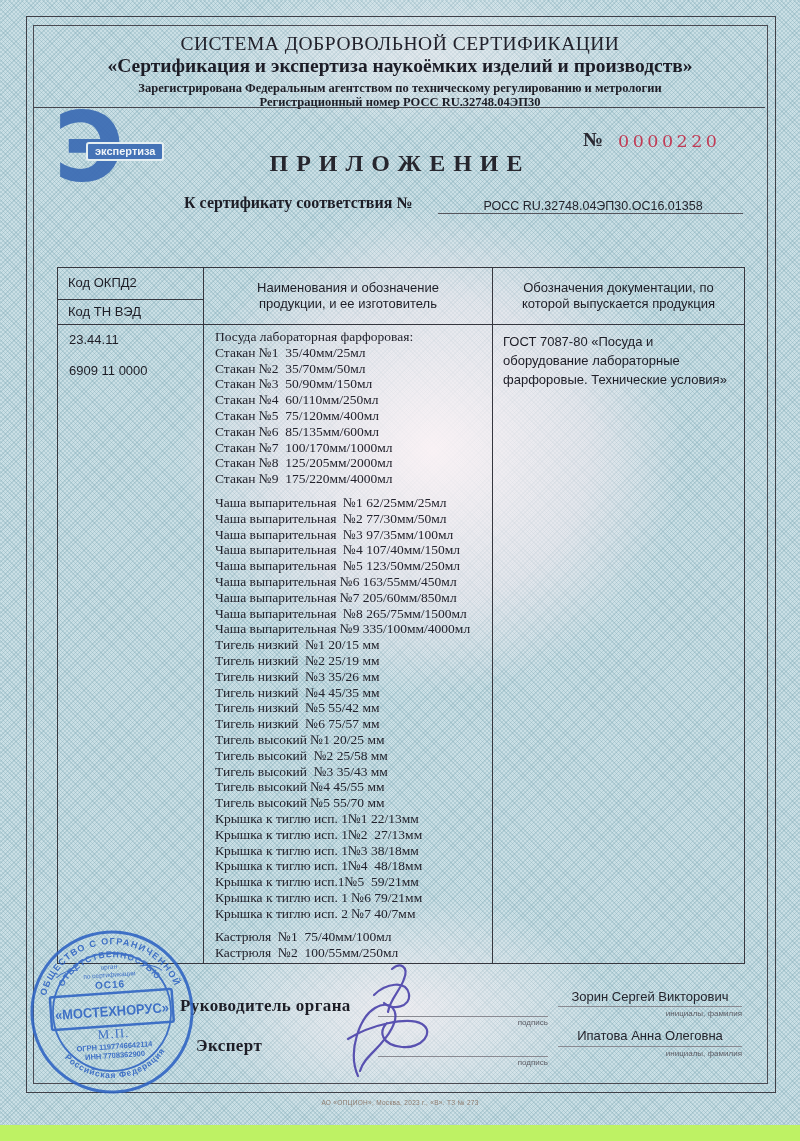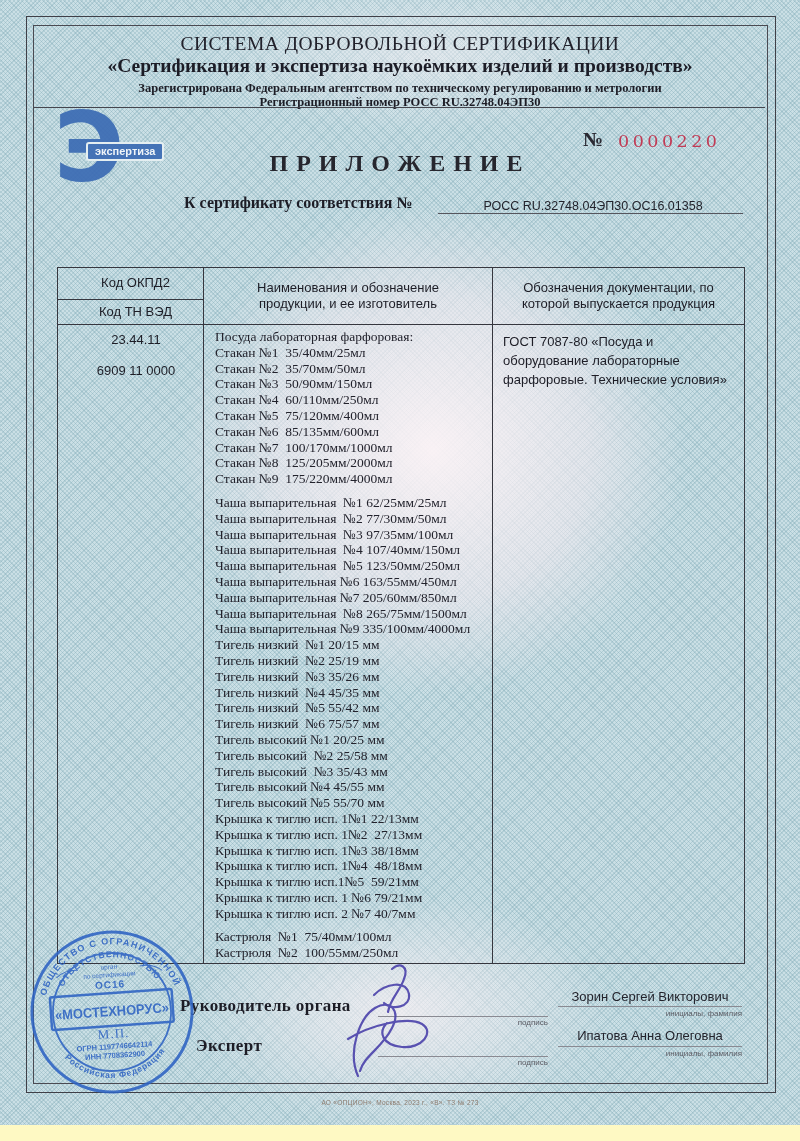--- a/index.html
+++ b/index.html
@@ -1,16 +1,16 @@
 <!DOCTYPE html>
 <html><head>
 <meta charset="utf-8">
 <style>
   html,body{margin:0;padding:0;background:#ffffff;}
-  .page{position:relative;width:800px;height:1141px;overflow:hidden;background:#fef9c3;
+  .page{position:relative;width:800px;height:1141px;overflow:hidden;background:#bef264;
         font-family:"Liberation Serif",serif;color:#1d1d26;}
   
   .texture{position:absolute;left:0;top:0;right:0;bottom:16px;
     background-color:#cadfe5;
     background-image:
       radial-gradient(ellipse 350px 340px at 54% 40%, rgba(252,243,246,0.95), rgba(247,236,242,0.55) 45%, rgba(247,236,242,0) 72%),
       radial-gradient(ellipse 300px 170px at 50% 90%, rgba(250,241,245,0.75), rgba(250,241,245,0) 70%),
       radial-gradient(ellipse 320px 100px at 53% 5%, rgba(250,242,246,0.5), rgba(250,242,246,0) 75%),
       repeating-linear-gradient(45deg, rgba(118,163,176,0.30) 0 1px, rgba(255,255,255,0) 1px 3px),
       repeating-linear-gradient(-45deg, rgba(118,163,176,0.30) 0 1px, rgba(255,255,255,0) 1px 3px);}
@@ -37,21 +37,21 @@
   .title{top:150px;font-size:24px;font-weight:bold;letter-spacing:8px;color:#26262e;}
   .subt-label{position:absolute;left:184px;top:194px;font-size:16px;font-weight:bold;}
   .subt-value{position:absolute;left:443px;top:199px;width:300px;text-align:center;
               font-family:"Liberation Sans",sans-serif;font-size:12.5px;color:#23232c;}
   .subt-line{position:absolute;left:438px;top:213px;width:305px;border-top:1px solid #55555d;}
   
   .tbl{position:absolute;left:57px;top:267px;width:688px;height:697px;border:1.6px solid #36363e;
        box-sizing:border-box;display:flex;flex-direction:column;font-family:"Liberation Sans",sans-serif;}
   .thead{display:flex;height:57px;border-bottom:1.5px solid #36363e;box-sizing:border-box;}
   .tbody{display:flex;flex:1;min-height:0;}
-  .c1{width:146px;border-right:1.4px solid #36363e;box-sizing:border-box;text-align:center;}
+  .c1{width:146px;border-right:1.4px solid #36363e;box-sizing:border-box;}
   .c2{width:289px;border-right:1.4px solid #36363e;box-sizing:border-box;}
   .c3{flex:1;}
   .c1h-top{height:32px;border-bottom:1.3px solid #36363e;box-sizing:border-box;padding:7px 0 0 10px;font-size:13px;}
   .c1h-bot{padding:4px 0 0 10px;font-size:13px;}
   .c2h,.c3h{display:flex;align-items:center;justify-content:center;text-align:center;font-size:13px;line-height:16px;}
   .c2h{padding:0 24px;}
   .c3h{padding:0 12px;}
   .c1-body{padding:7px 0 0 11px;font-size:13px;}
   .c1-gap{height:16px;}
   .c2-list{padding:4px 0 0 11px;}

